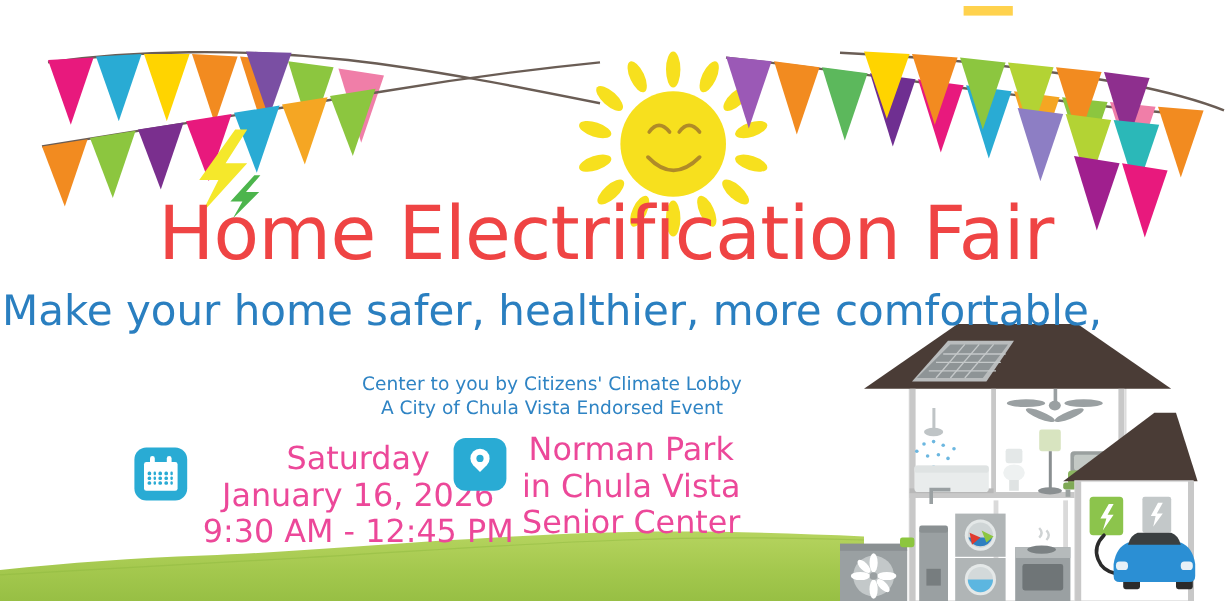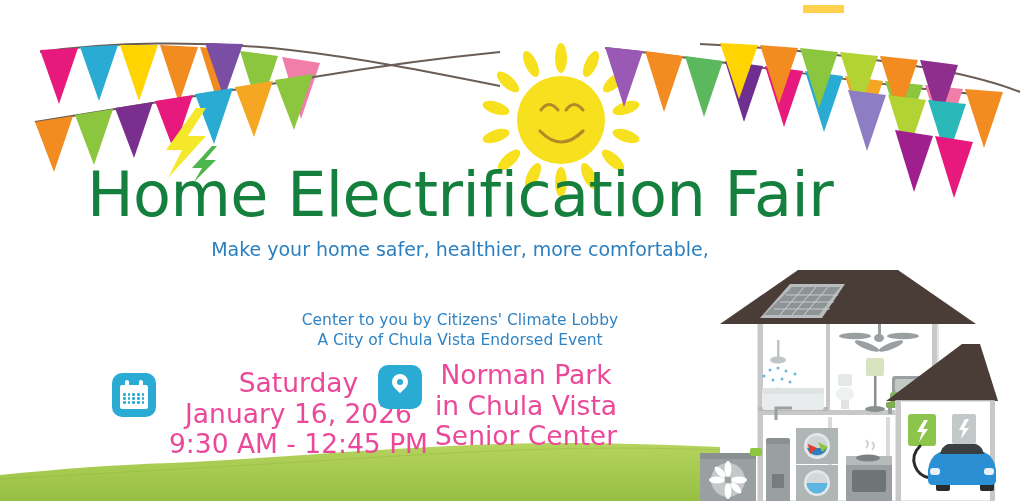--- a/index.html
+++ b/index.html
@@ -34,29 +34,30 @@
 
   
   #title {
     left: 0; top: 162px;
     width: 920px;
     text-align: center;
     font-family: "DejaVu Sans", sans-serif;
     font-size: 62px;
     font-weight: 400;
     letter-spacing: -0.5px;
-    color: #15803d;
+    color: #ef4444;
     line-height: 1.05;
     white-space: nowrap;
+    padding-left: 45px;
   }
   #subtitle {
     left: 0; top: 237px;
     width: 920px;
     text-align: center;
-    font-size: 19px;
+    font-size: 35px;
     color: #2a7fc0;
     line-height: 1.32;
   }
   #subtitle .l2 { display: block; }
   #credits {
     left: 0; top: 311px;
     width: 920px;
     text-align: center;
     font-size: 15.5px;
     color: #2f84c4;

